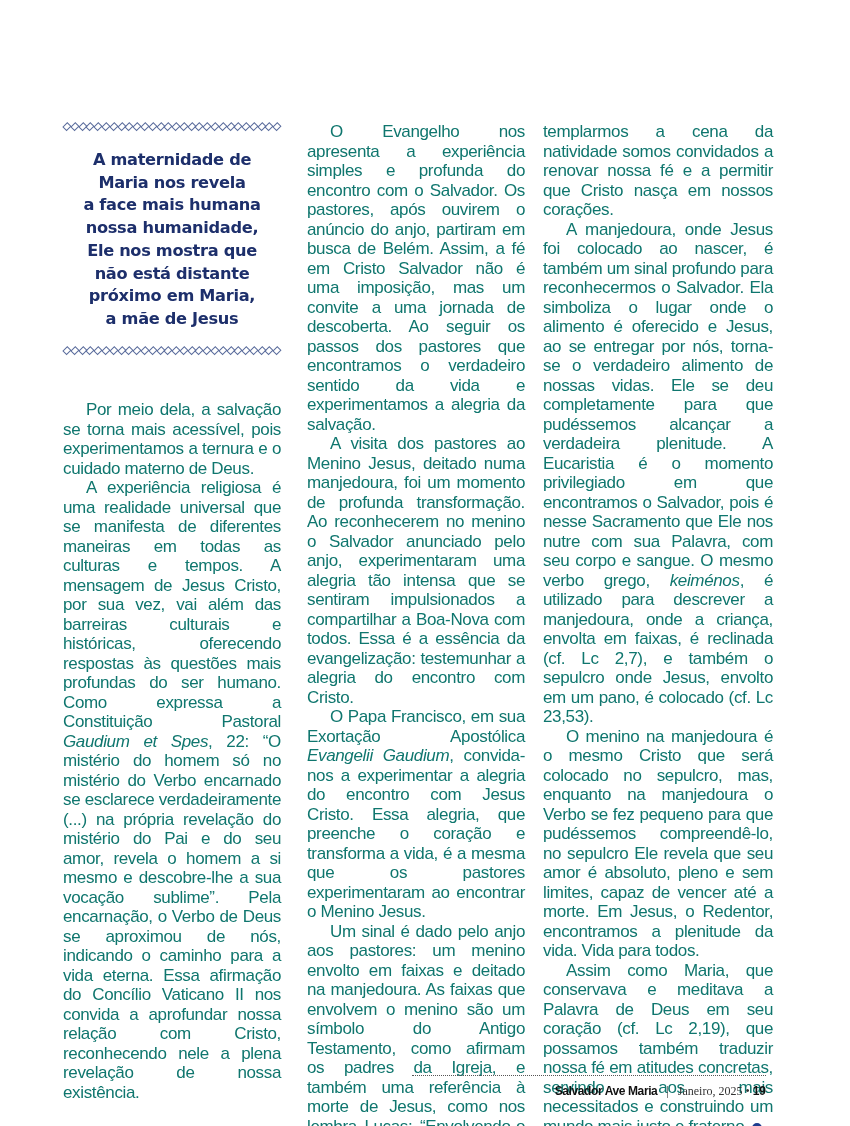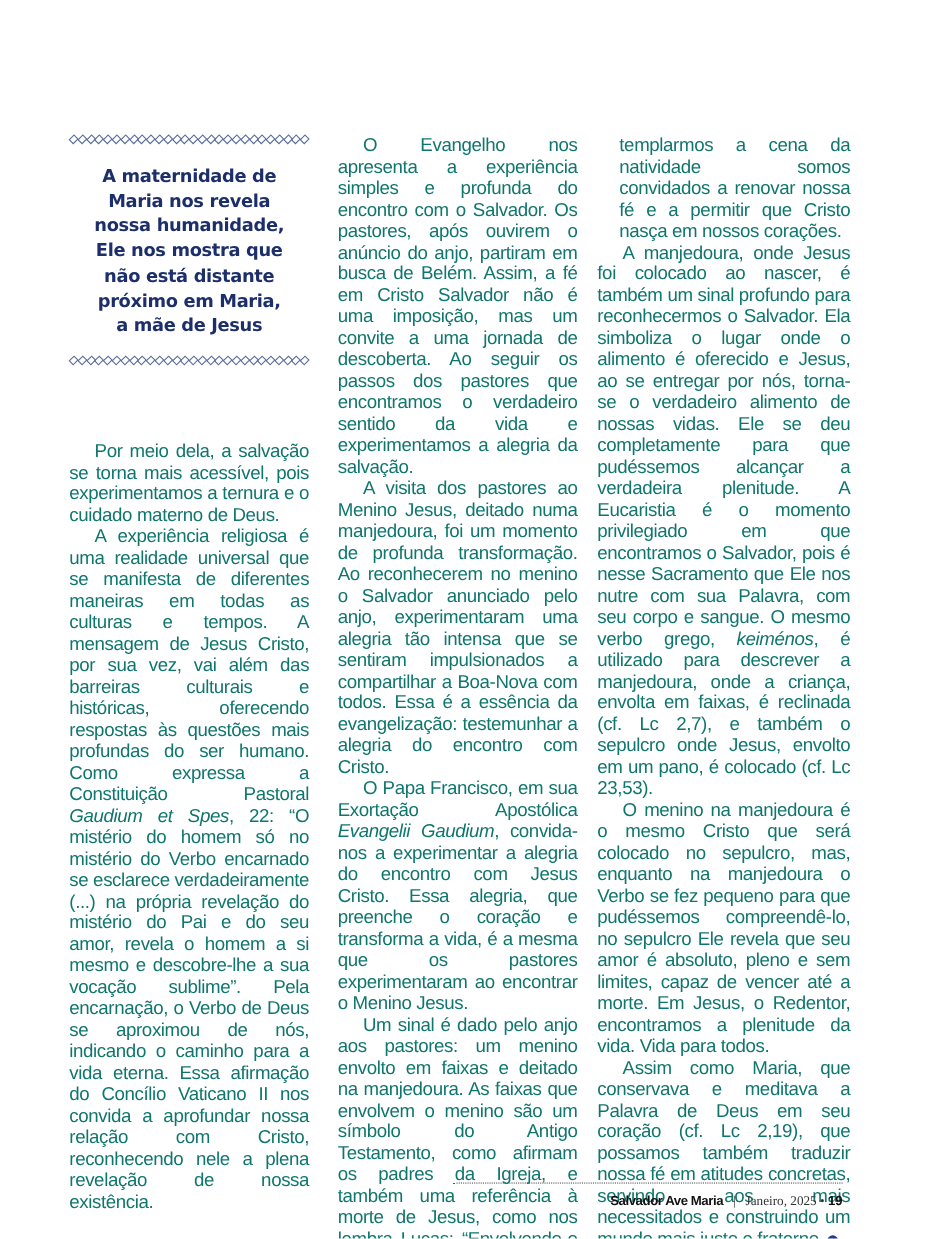--- a/index.html
+++ b/index.html
@@ -9,21 +9,21 @@
   .col {
     position: absolute;
     font-family: Liberation Sans, sans-serif;
     font-size: 17px;
     line-height: 19.5px;
     color: #0f766e;
     text-align: justify;
     letter-spacing: -0.35px;
   }
   .col p { margin: 0; text-indent: 23px; }
-  .col p.noindent { text-indent: 0; margin-left: 20px; }
+  .col p.noindent { text-indent: 0; }
   .col1 { left: 63px; top: 400px; width: 218px; }
   .col2 { left: 307px; top: 122px; width: 218px; }
   .col3 { left: 543px; top: 122px; width: 230px; }
 
   .pullquote {
     position: absolute; left: 63px; top: 120px; width: 218px;
   }
   .diamonds { display: flex; gap: 0; height: 12px; align-items: center; }
   .diamonds span {
     display: inline-block; width: 5px; height: 5px;
@@ -92,20 +92,21 @@
         <span></span>
         <span></span>
         <span></span>
         <span></span>
         <span></span>
         <span></span>
       </div>
     <div class="quote-text">
       <div>A maternidade de</div>
       <div>Maria nos revela</div>
+      <div>a face mais humana</div>
       <div>nossa humanidade,</div>
       <div>Ele nos mostra que</div>
       <div>não está distante</div>
       <div>próximo em Maria,</div>
       <div>a mãe de Jesus</div>
     </div>
     <div class="diamonds" id="div-bottom">
         <span></span>
         <span></span>
         <span></span>

